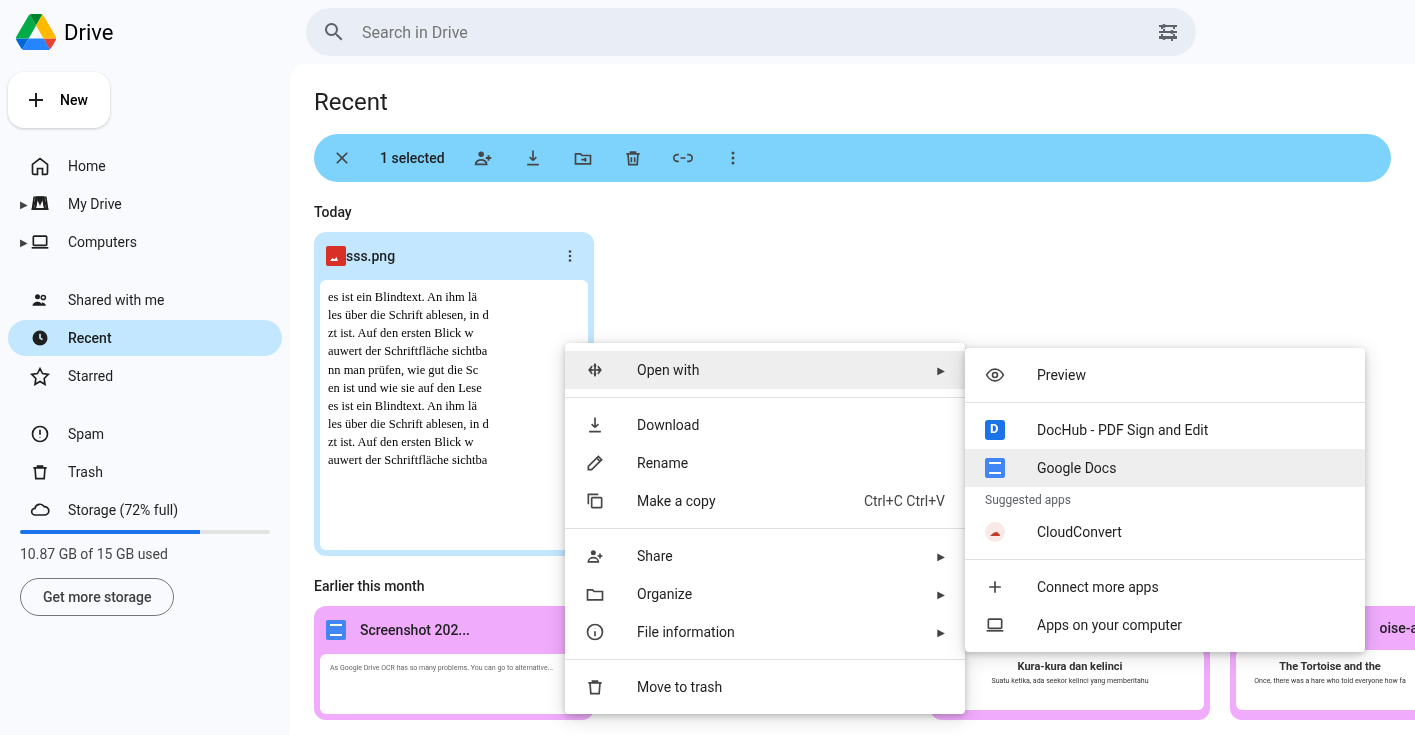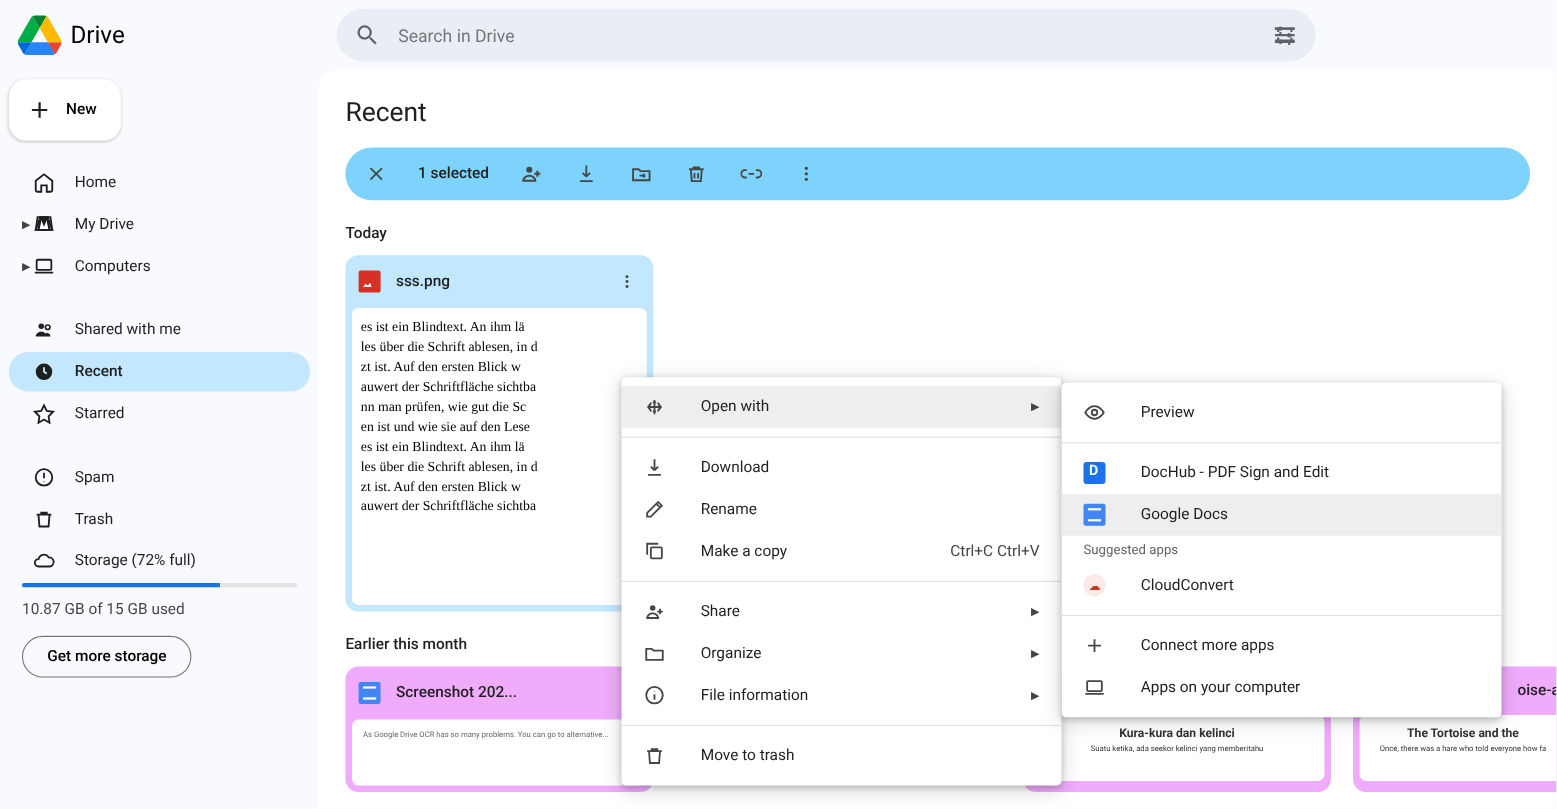--- a/index.html
+++ b/index.html
@@ -16,31 +16,31 @@
 .nav { margin-top: 20px; }
 .nav-item { display: flex; align-items: center; gap: 16px; padding: 6px 12px 6px 20px; border-radius: 20px; font-size: 14px; cursor: pointer; color: #1f1f1f; height: 36px; margin: 2px -8px; }
 .nav-item.active { background: #c2e7ff; font-weight: 500; }
 .nav-item .chev { width: 10px; font-size: 10px; color: #444; position: absolute; left: 12px; }
 .nav-group-gap { height: 18px; }
 .icon-slot { width: 24px; display: inline-flex; justify-content: center; }
 .storage-bar-wrap { padding: 0 4px; }
 .storage-bar { height: 4px; background: #e3e3e3; border-radius: 2px; overflow: hidden; }
 .storage-fill { height: 100%; background: #1a73e8; width: 72%; }
 .storage-text { font-size: 14px; color: #444746; margin-top: 12px; }
-.get-storage-btn { margin-top: 16px; border: 1px solid #747775; background: transparent; border-radius: 20px; padding: 10px 22px; font-size: 14px; font-weight: 500; color: #000000; cursor: pointer; }
+.get-storage-btn { margin-top: 16px; border: 1px solid #747775; background: transparent; border-radius: 20px; padding: 10px 22px; font-size: 14px; font-weight: 500; color: #404040; cursor: pointer; }
 
 .main { position: absolute; left: 290px; top: 64px; right: 0; bottom: 0; background: #fff; border-top-left-radius: 16px; padding: 24px 24px 0 24px; overflow: hidden; }
 .page-title { font-size: 24px; margin-bottom: 18px; }
 .selection-bar { background: #7dd3fc; border-radius: 24px; height: 48px; display: flex; align-items: center; gap: 26px; padding: 0 16px; }
 .sel-text { font-size: 14px; font-weight: 500; }
 .icon-btn { width: 24px; height: 24px; display: inline-flex; align-items: center; justify-content: center; cursor: pointer; color: #444746; }
 
 .section-head { font-size: 14px; font-weight: 500; margin: 22px 0 12px 0; }
 .file-card { width: 280px; background: #c2e7ff; border-radius: 12px; overflow: hidden; }
-.file-card-header { display: flex; align-items: center; gap: 14px; padding: 12px 12px; }
+.file-card-header { display: flex; align-items: center; padding: 12px 12px; }
 .file-icon { width: 20px; height: 20px; background: #d93025; border-radius: 2px; position: relative; }
 .file-icon::after { content: ""; position: absolute; left: 4px; top: 10px; width: 8px; height: 5px; background: #fff; clip-path: polygon(0 100%, 30% 40%, 55% 70%, 80% 20%, 100% 100%); }
 .file-name { font-size: 14px; font-weight: 500; flex: 1; }
 .file-thumb { background: #fff; margin: 0 6px 6px 6px; border-radius: 6px; height: 270px; padding: 8px; font-family: Georgia, serif; font-size: 12.5px; line-height: 1.45; color: #000; overflow: hidden; }
 
 .earlier-row { display: flex; gap: 20px; }
 .earlier-card { width: 280px; background: #f0abfc; border-radius: 12px; overflow: hidden; flex-shrink: 0; }
 .earlier-card-header { display: flex; align-items: center; gap: 14px; padding: 12px 12px; }
 .doc-icon { width: 20px; height: 20px; background: #4285f4; border-radius: 2px; position: relative; }
 .doc-icon::after { content: ""; position: absolute; left: 4px; top: 4px; right: 4px; bottom: 4px; border-top: 2px solid #fff; border-bottom: 2px solid #fff; }

